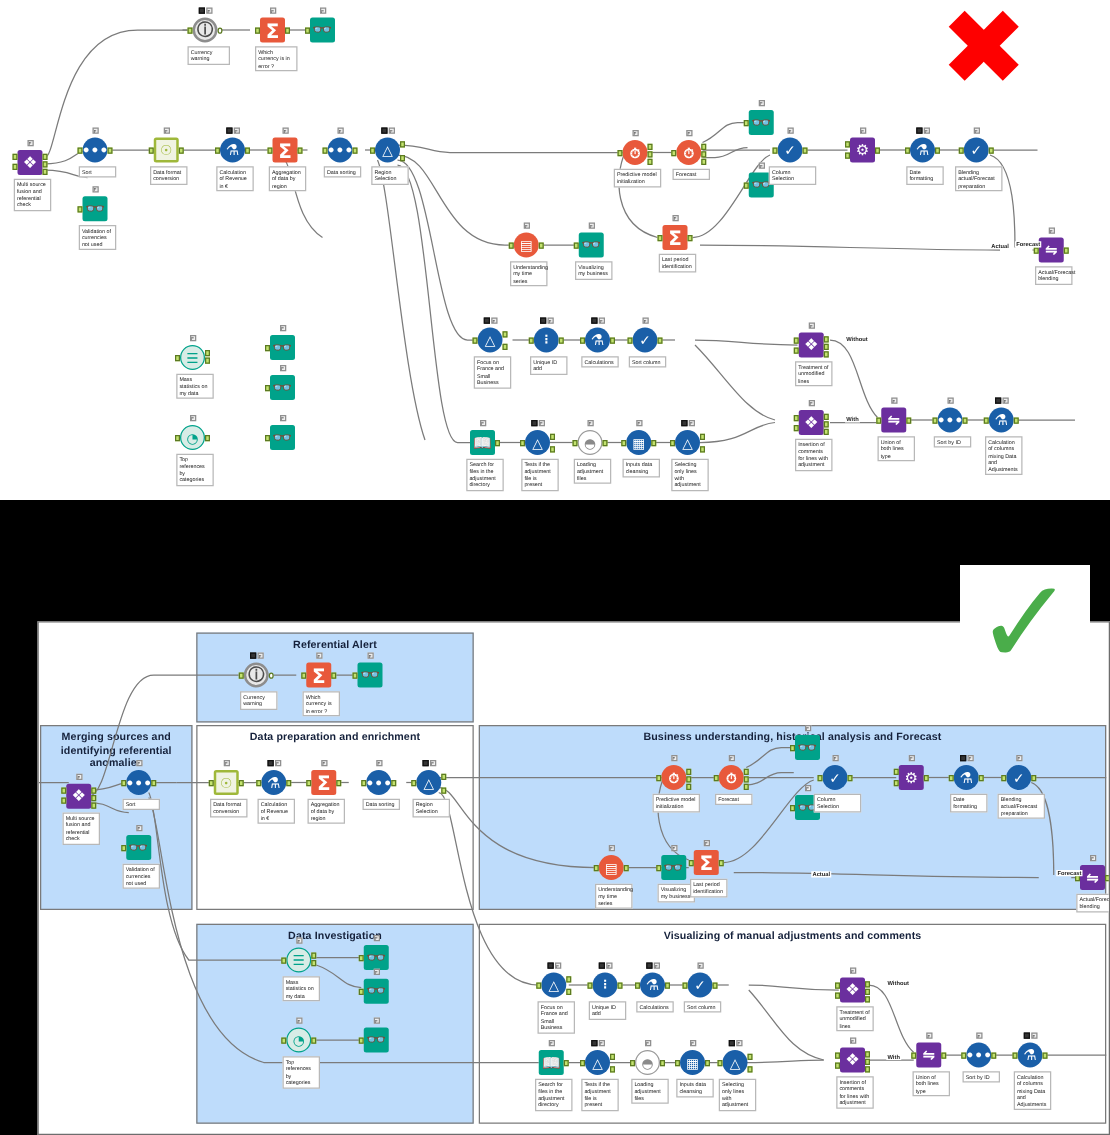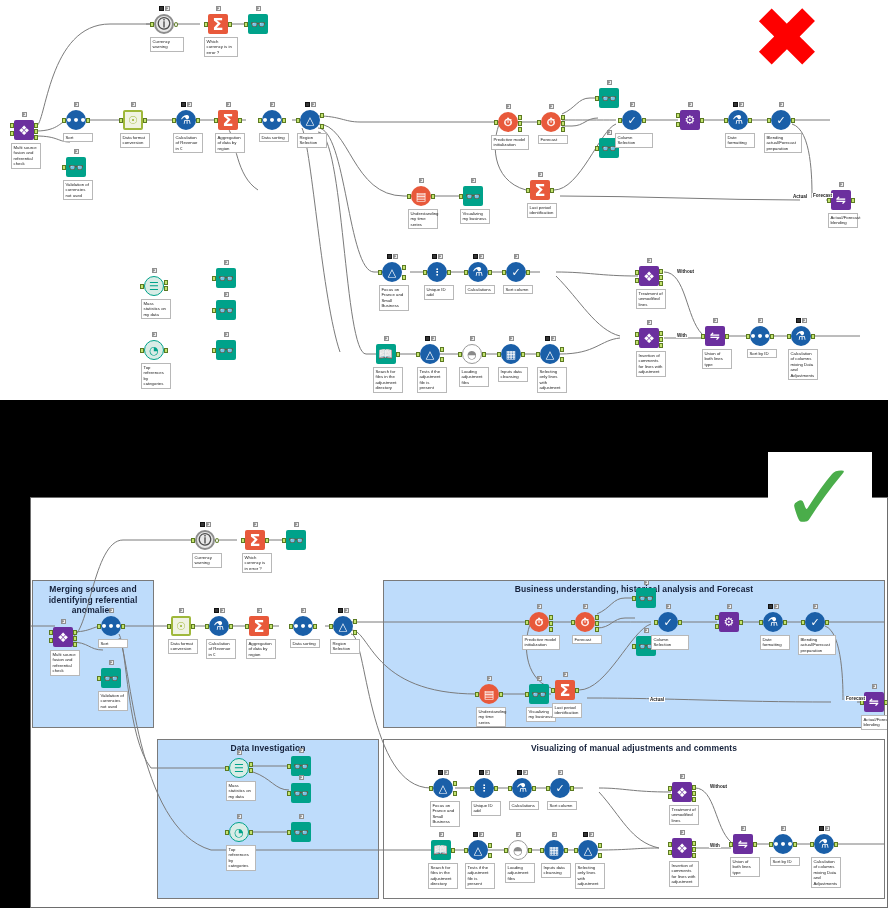--- a/index.html
+++ b/index.html
@@ -688,22 +688,28 @@
     <div class="lbl w30">Calculation of columns mixing Data and Adjustments</div>
   </div>
 </div>
 
 <div class="mark" id="mark-bad">
   <span class="x-glyph">✖</span>
 </div>
 
 <div class="canvas" id="canvas-bottom">
 
+  <div class="grp blue" style="left:126px;top:8px;width:222px;height:72px">
+    <div class="grp-title">Referential Alert</div>
+  </div>
   <div class="grp blue" style="left:1px;top:82px;width:122px;height:148px">
     <div class="grp-title">Merging sources and identifying referential anomalies</div>
+  </div>
+  <div class="grp white" style="left:126px;top:82px;width:222px;height:148px">
+    <div class="grp-title">Data preparation and enrichment</div>
   </div>
   <div class="grp blue" style="left:352px;top:82px;width:502px;height:148px">
     <div class="grp-title">Business understanding, historical analysis and Forecast</div>
   </div>
   <div class="grp blue" style="left:126px;top:241px;width:222px;height:160px">
     <div class="grp-title">Data Investigation</div>
   </div>
   <div class="grp white" style="left:352px;top:241px;width:502px;height:160px">
     <div class="grp-title">Visualizing of manual adjustments and comments</div>
   </div>

